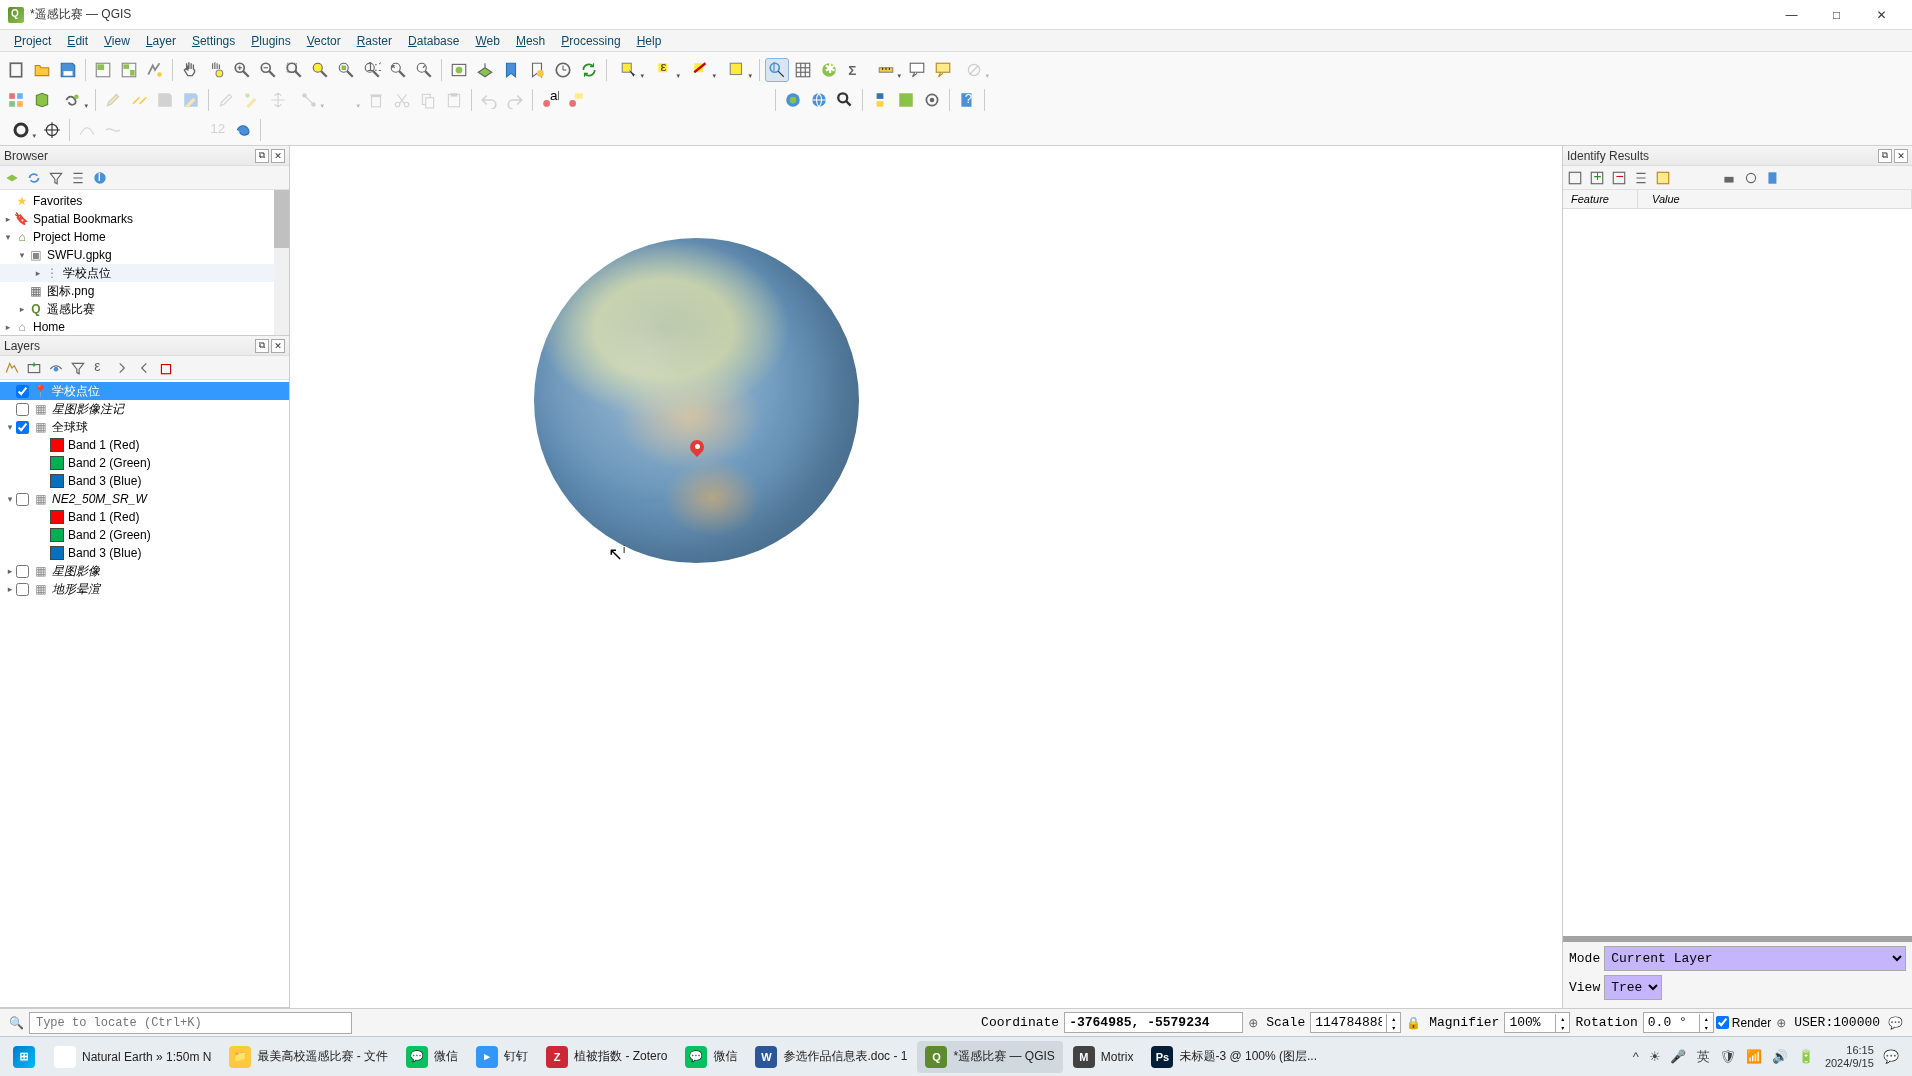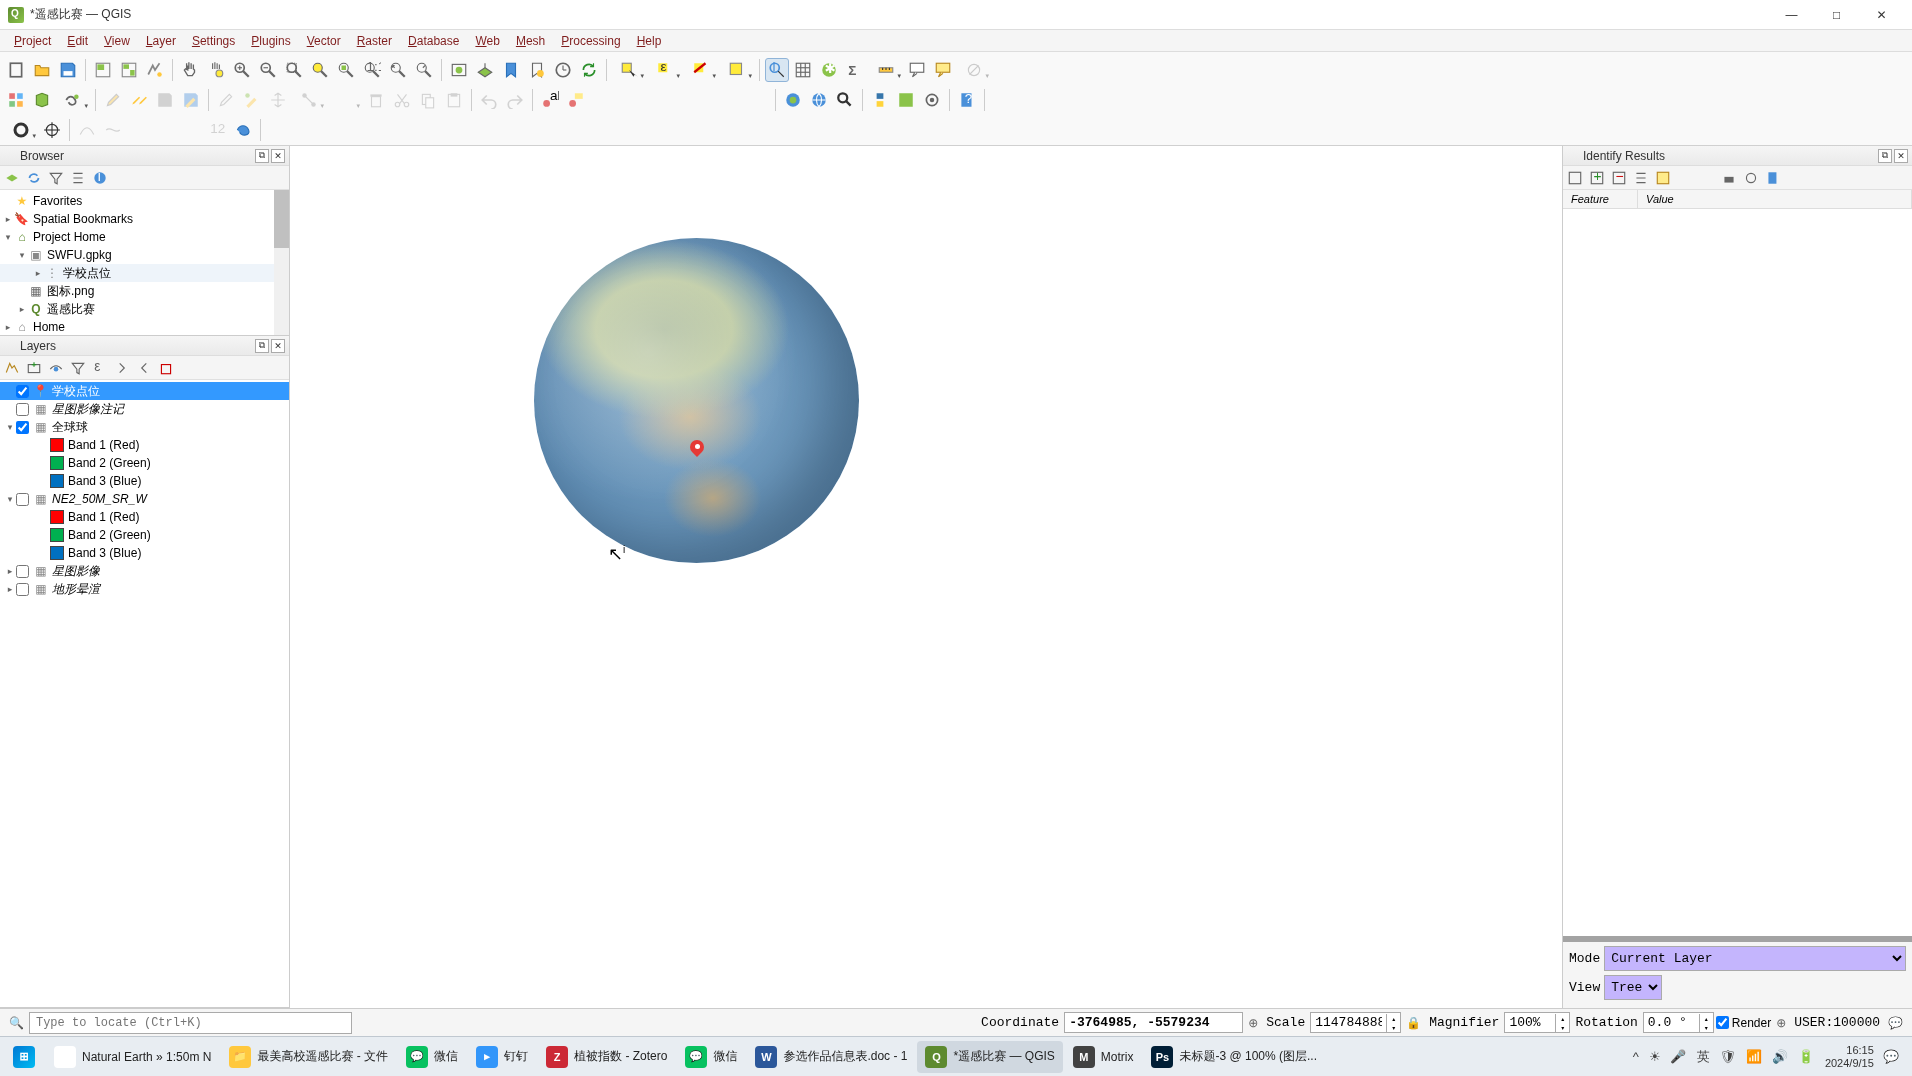--- a/index.html
+++ b/index.html
@@ -7,41 +7,41 @@
 
 
 .title-bar { height: 30px; background: #fff; display: flex; align-items: center; padding: 0 8px; border-bottom: 1px solid #ddd; }
 .title-bar .app-icon { width: 16px; height: 16px; margin-right: 6px; background: linear-gradient(135deg,#5d8a2f,#8bc34a); border-radius: 2px; position:relative;}
 .title-bar .app-icon::after{content:"Q";position:absolute;color:#fff;font-size:10px;font-weight:bold;left:3px;top:1px;}
 .title-bar .title-text { flex: 1; color: #333; }
 .title-bar .win-btn { width: 45px; height: 28px; display: flex; align-items: center; justify-content: center; color: #333; cursor: pointer; }
 
 
 .menu-bar { height: 22px; background: #f5f5f5; display: flex; align-items: center; padding: 0 6px; border-bottom: 1px solid #ddd; }
-.menu-bar span { padding: 2px 8px; cursor: pointer; color: #7f1d1d; }
+.menu-bar span { padding: 2px 8px; cursor: pointer; color: #0c4a6e; }
 .menu-bar span u { text-decoration: underline; }
 
 
 .toolbar-area { background: #f9f9f9; padding: 3px 4px 0 4px; border-bottom: 1px solid #d0d0d0; }
 .toolbar-row { display: flex; align-items: center; flex-wrap: nowrap; min-height: 30px; gap: 2px; }
 .tb-btn { width: 24px; height: 24px; border: 1px solid transparent; border-radius: 3px; display: flex; align-items: center; justify-content: center; cursor: pointer; color: #555; position: relative; }
 .tb-btn.wide { width: 34px; }
 .tb-btn.active { background: #d8e6f2; border-color: #90b4d8; }
 .tb-btn.disabled { opacity: 0.4; cursor: default; }
 .tb-sep { width: 1px; height: 22px; background: #ccc; margin: 0 3px; }
 .tb-drop::after { content: "▾"; font-size: 7px; color: #555; position: absolute; right: 1px; bottom: 1px; }
 
 
 .main { flex: 1; display: flex; background: #fff; overflow: hidden; }
 
 
 .left-panels { width: 290px; display: flex; flex-direction: column; border-right: 1px solid #ccc; background: #fafafa; }
 .panel { display: flex; flex-direction: column; border-bottom: 1px solid #ccc; }
 .panel-header { height: 20px; background: linear-gradient(#f5f5f5,#eaeaea); border-bottom: 1px solid #ddd; display: flex; align-items: center; padding: 0 4px; font-size: 11px; color: #333; }
-.panel-header .title { flex: 1; margin-left: 16px; }
+.panel-header .title { flex: 1; }
 .panel-header .ph-btn { width: 14px; height: 14px; border: 1px solid #aaa; margin-left: 2px; font-size: 9px; display: flex; align-items: center; justify-content: center; cursor: pointer; background: #fff; }
 .panel-toolbar { height: 24px; display: flex; align-items: center; padding: 0 2px; gap: 2px; background: #f5f5f5; border-bottom: 1px solid #e0e0e0; }
 .panel-toolbar .ptb-btn { width: 20px; height: 20px; display: flex; align-items: center; justify-content: center; cursor: pointer; border-radius: 2px; }
 .panel-body { flex: 1; overflow: auto; background: #fff; padding: 2px 0; font-size: 11px; }
 
 
 .tree-row { display: flex; align-items: center; height: 18px; padding: 0 2px; cursor: pointer; white-space: nowrap; }
 .tree-row.selected { background: #3399ff; color: #fff; }
 .tree-row .expander { width: 12px; text-align: center; color: #666; font-size: 9px; }
 .tree-row .ticon { width: 16px; height: 16px; margin-right: 3px; display: flex; align-items: center; justify-content: center; font-size: 10px; }
@@ -867,21 +867,21 @@
         </div>
       <div class="ptb-btn">
           <svg viewBox="0 0 14 14">
             <rect x="3" y="2" width="7" height="10" fill="#4a90d9"></rect>
           </svg>
         </div>
     </div>
     <div class="ir-table">
       <div class="ir-table-header">
         <div class="ir-th" style="width:75px;">Feature</div>
-        <div class="ir-th" style="flex:1;">Value</div>
+        <div class="ir-th" style="flex:1;margin-left:6px;">Value</div>
       </div>
     </div>
     <div class="ir-bottom">
       <div class="ir-bottom-row">
         <label>Mode</label>
         <select><option>Current Layer</option></select>
       </div>
       <div class="ir-bottom-row">
         <label>View</label>
         <select style="flex:0;width:70px;"><option>Tree</option></select>

